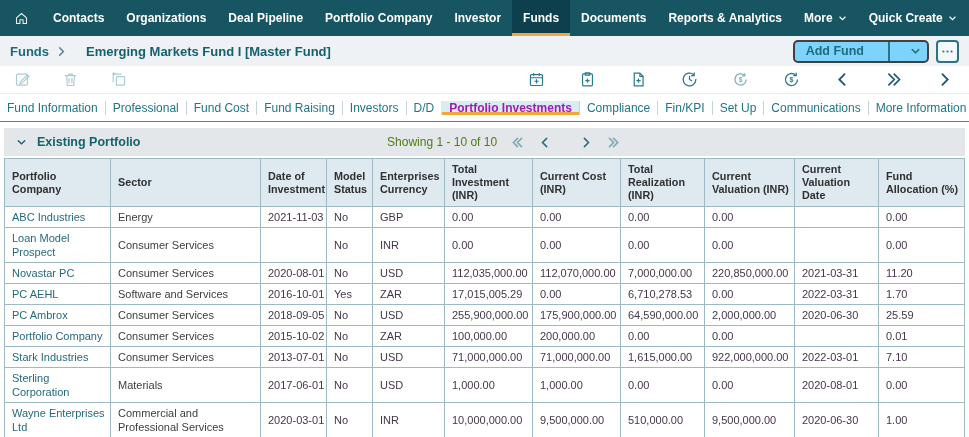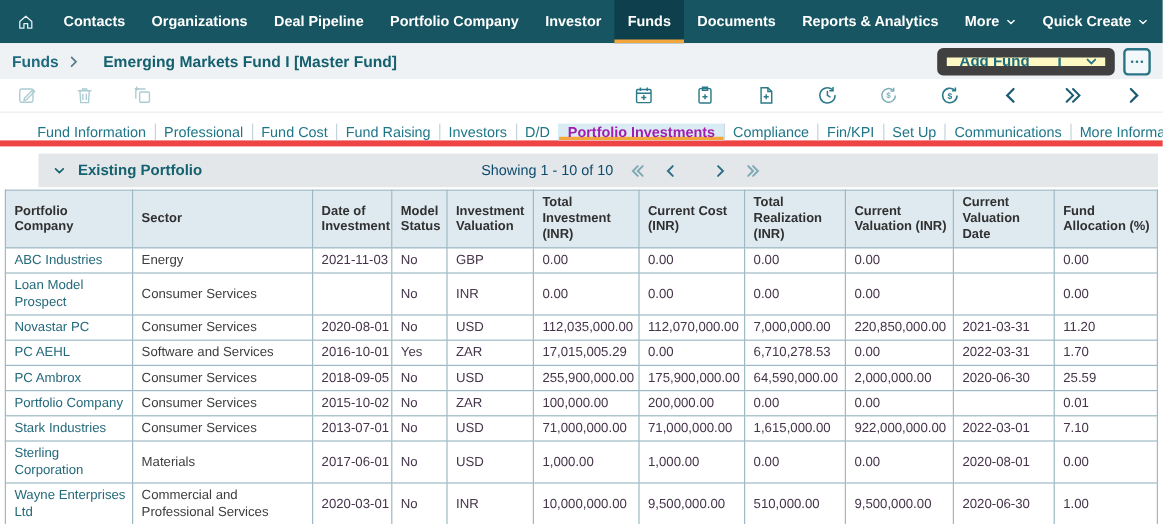--- a/index.html
+++ b/index.html
@@ -14,55 +14,55 @@
     font-size:12px; font-weight:bold; white-space:nowrap; cursor:pointer; }
   .nav-item.active { background:#0d404c; box-shadow:inset 0 -3px 0 #f2a63b; }
   .nav-caret { width:9px; height:9px; }
 
   
   .crumbbar { height:30px; background:#eef2f4; display:flex; align-items:center; padding:0 10px; }
   .crumb-root { color:#1d6b7e; font-size:13px; font-weight:bold; cursor:pointer; }
   .crumb-sep { width:11px; height:11px; margin:0 7px; color:#577e8a; }
   .crumb-current { color:#15606f; font-size:13px; font-weight:bold;margin-left:12px; }
   .crumb-actions { margin-left:auto; display:flex; align-items:center; gap:7px; }
-  .btn-addfund { display:flex; align-items:stretch; height:23px; border:8px solid #404040;
-    border-radius:5px; background:#fef9c3; color:#1d6b7d; cursor:pointer; overflow:hidden;gap:13px; }
+  .btn-addfund { display:flex; align-items:stretch; height:23px; border:2px solid #404040;
+    border-radius:5px; background:#7dd3fc; color:#1d6b7d; cursor:pointer; overflow:hidden;gap:13px; }
   .btn-addfund .lbl { display:flex; align-items:center; padding:0 11px; font-size:12.5px; font-weight:bold; }
   .btn-addfund .dvd { width:2px; background:#2a7585; }
   .btn-addfund .car { display:flex; align-items:center; justify-content:center; width:24px; color:#2a7585; }
   .btn-more { width:23px; height:23px; border:2px solid #2a7585; border-radius:4px; background:#f3f8fa;
     display:flex; align-items:center; justify-content:center; color:#2a7585; cursor:pointer; }
 
   
   .toolbar { height:28px; background:#fff; border-bottom:1px solid #e7ecef;
     display:flex; align-items:center; padding:0 14px; }
   .tool-left { display:flex; align-items:center; gap:31px; }
   .tool-right { margin-left:auto; display:flex; align-items:center; gap:34px; padding-right:2px; }
   .tbtn { display:flex; align-items:center; justify-content:center; cursor:pointer; }
   .tbtn svg { width:17px; height:17px; }
   .pale { color:#abcbd2; }
   .tealico { color:#2b7a8a; }
   .softico { color:#7fb0ba; }
   .navchev { color:#1c5b74; }
 
   
-  .tabsrow { height:28px; display:flex; align-items:flex-end; background:#fff; border-bottom:5px solid #ef4444;padding-left:24px; }
+  .tabsrow { height:28px; display:flex; align-items:center; background:#fff; border-bottom:1px solid #ef4444; }
   .tab { display:flex; align-items:center; padding:0 7px; font-size:12px; color:#1e7689;
     white-space:nowrap; cursor:pointer; }
   .tab + .tab { border-left:1px solid #c3d4da; }
   .tab.active { background:#d9ebf3; color:#a21caf; font-weight:bold;
     box-shadow:inset 0 -3px 0 #f2a63b; border-left-color:transparent; }
 
   
   .panel { margin:6px 4px 0 4px; }
-  .section-head { position:relative; height:28px; background:#e4e7e9; display:flex; align-items:center; padding:0 12px;margin-left:28px; }
+  .section-head { position:relative; height:28px; background:#e4e7e9; display:flex; align-items:center; padding:0 12px; }
   .sec-chev { width:11px; height:11px; color:#14616f; cursor:pointer; }
   .sec-title { margin-left:10px; color:#14616f; font-size:12.5px; font-weight:bold; }
   .paging { position:absolute; left:50%; transform:translateX(-42%); display:flex; align-items:center; gap:14px; }
-  .showing { font-size:12px; color:#0c4a6e; }
+  .showing { font-size:12px; color:#4d7c0f; }
   .pgico { width:13px; height:13px; cursor:pointer; }
   .pg-muted { color:#7fa8b5; }
   .pg-dark { color:#2b6e86; }
 
   
   table { width:960px; border-collapse:collapse; table-layout:fixed; margin-top:2px; }
   th { background:#dfe9f0; color:#303030; font-size:10.8px; line-height:13px; font-weight:bold;
     text-align:left; vertical-align:middle; padding:4px 4px 4px 7px; border:1px solid #9db9c3; height:48px; }
   td { font-size:11px; line-height:14px; color:#46354a; text-align:left; vertical-align:middle;
     padding:3px 4px 3px 7px; border:1px solid #9db9c3; }
@@ -331,21 +331,21 @@
         <col style="width:84px">
         <col style="width:86px">
     </colgroup>
     <thead>
       <tr>
 
       <th>Portfolio Company</th>
           <th>Sector</th>
           <th>Date of Investment</th>
           <th>Model Status</th>
-          <th>Investment Valuation</th>
+          <th>Enterprises Currency</th>
           <th>Total Investment (INR)</th>
           <th>Current Cost (INR)</th>
           <th>Total Realization (INR)</th>
           <th>Current Valuation (INR)</th>
           <th>Current Valuation Date</th>
           <th>Fund Allocation (%)</th>
         </tr>
     </thead>
     <tbody>
 

